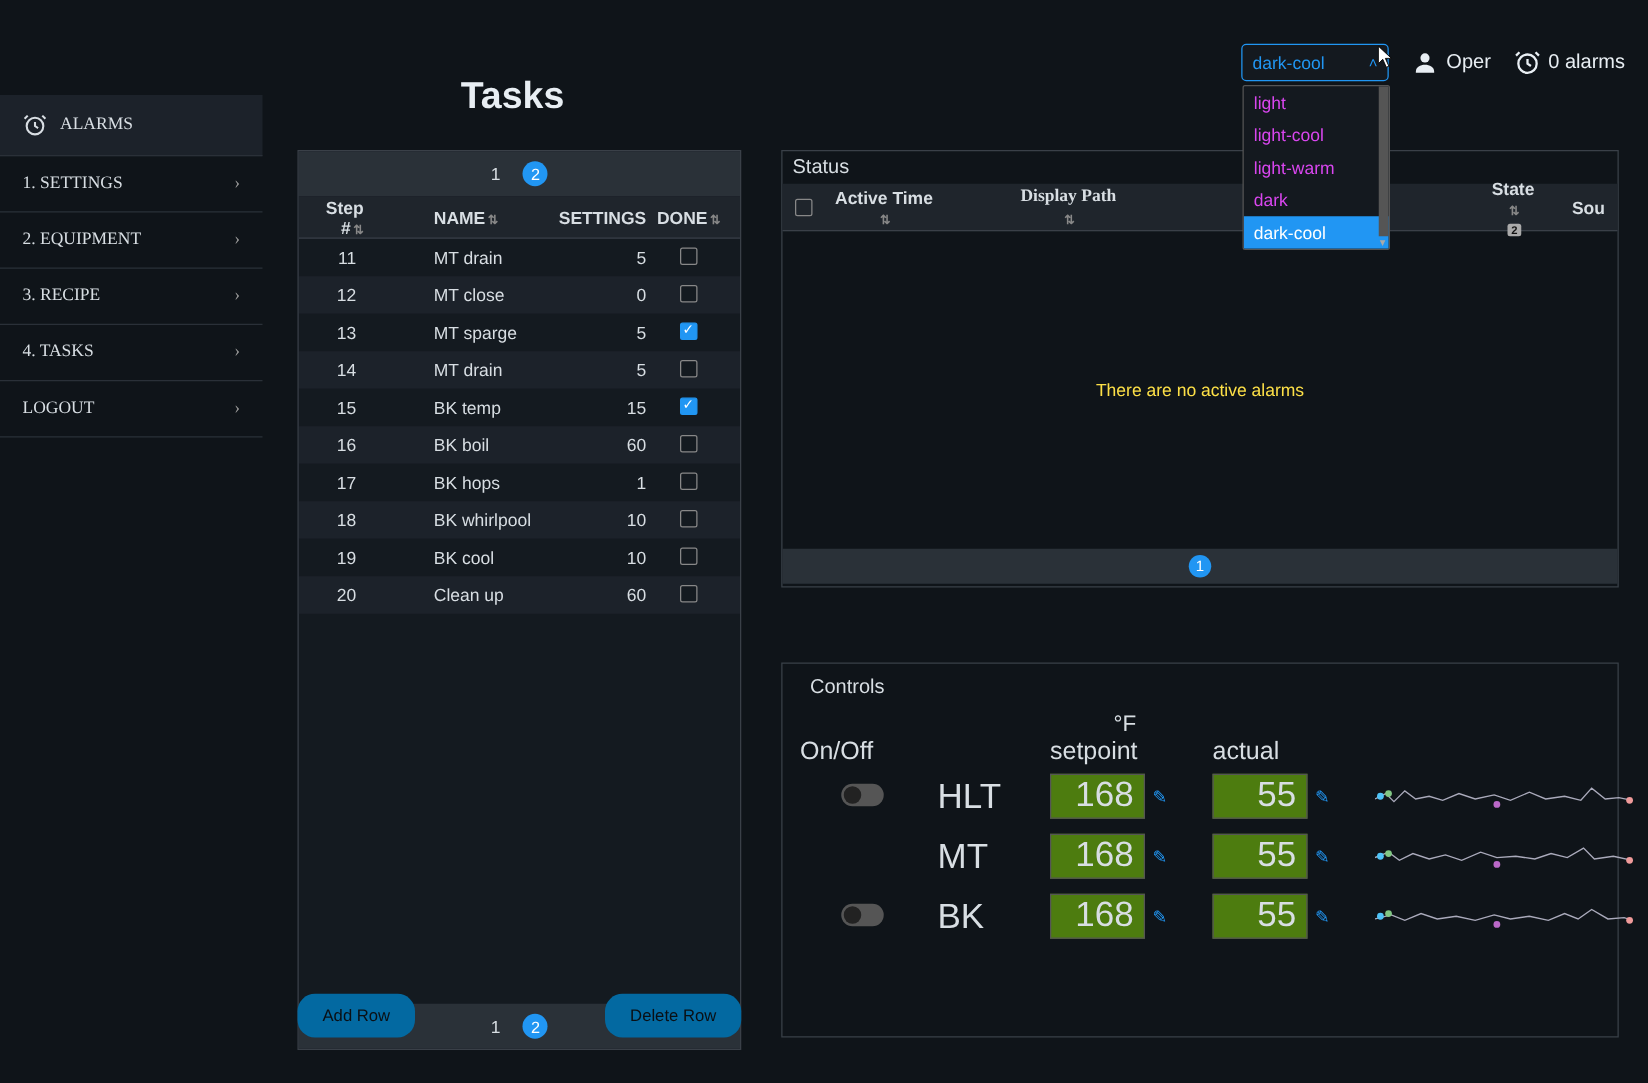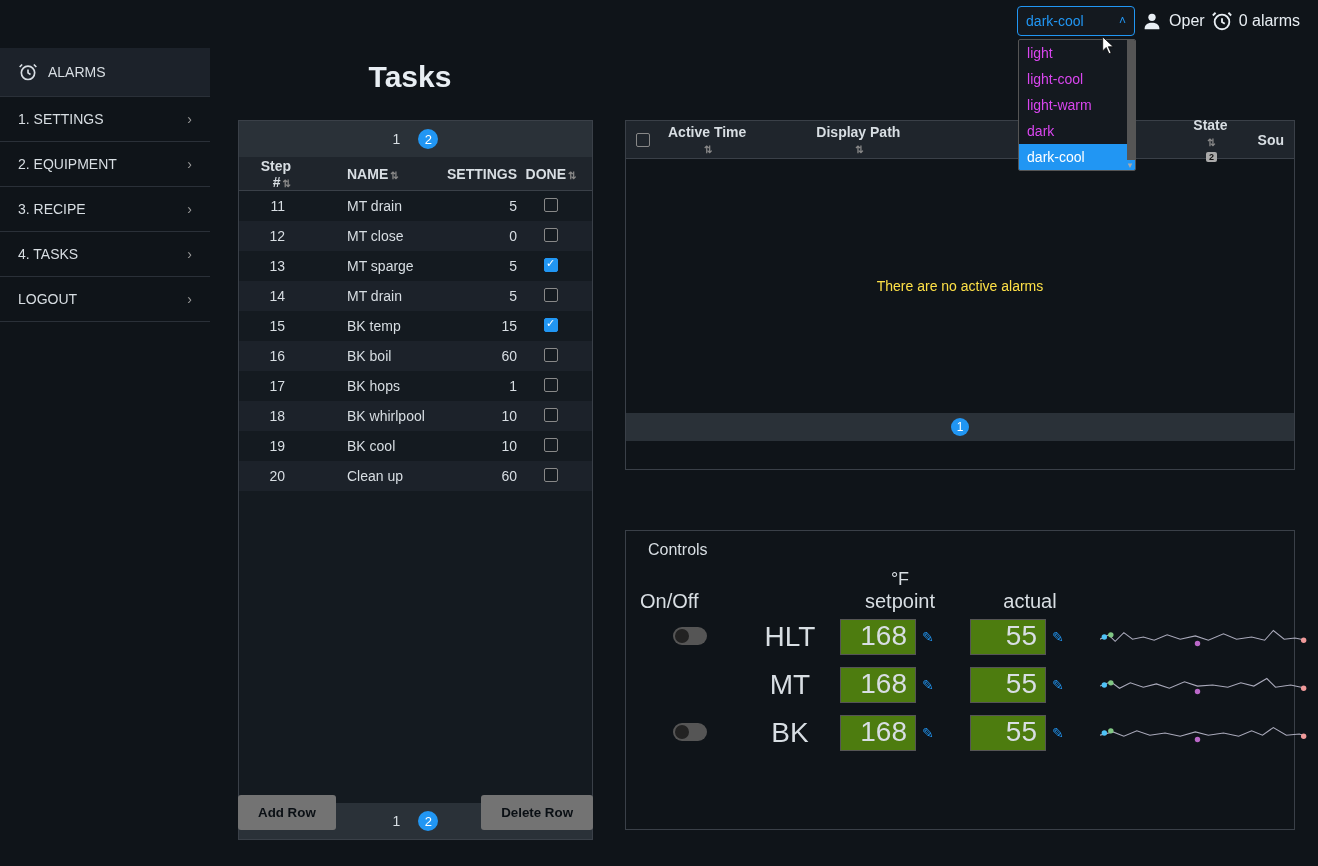--- a/index.html
+++ b/index.html
@@ -8,22 +8,22 @@
   color: #d8dee3;
   font-family: "Segoe UI", Arial, sans-serif;
   font-size: 14px;
   width: 1318px;
   height: 866px;
   overflow: hidden;
   position: relative;
 }
 .topbar {
   position: absolute;
-  top: 6px; right: 18px;
-  display: flex; align-items: center; gap: 6px;
+  top: 35px; right: 18px;
+  display: flex; align-items: center; gap: 18px;
   color: #e8eef3;
   justify-content: center;
 }
 .theme-select {
   position: relative;
   width: 118px; height: 30px;
   border: 1px solid #2196f3; border-radius: 4px;
   background: #14191f;
   display: flex; align-items: center; justify-content: space-between;
   padding: 0 8px;
@@ -62,21 +62,21 @@
 }
 .user { display:flex; align-items:center; gap:6px; font-size:16px;}
 .user svg { width:22px; height:22px; fill:#e8eef3;}
 .alarms-ind { display:flex; align-items:center; gap:6px; font-size:16px;}
 .alarms-ind svg { width:22px; height:22px; stroke:#e8eef3; fill:none; stroke-width:2;}
 .cursor {
   position:absolute; top:36px; left:1102px; width:14px; height:20px; z-index:200;
 }
 
 .sidebar {
-  position:absolute; left:0; top:48px; width:210px;
+  position:absolute; left:0; top:76px; width:210px;font-family:Liberation Serif, serif;
 }
 .sb-head {
   background:#1c222a;
   display:flex; align-items:center; gap:10px;
   padding: 14px 18px;
   border-bottom:1px solid #2a3038;
 }
 .sb-head svg{width:20px;height:20px;stroke:#d8dee3;fill:none;stroke-width:2;}
 .sb-item {
   display:flex; align-items:center; justify-content:space-between;
@@ -122,53 +122,53 @@
 .trow:nth-child(even){background:#1c222a;}
 .trow .col-step{padding-right:14px;}
 .trow .col-name{padding-left:48px;}
 .cbx{
   width:14px;height:14px; border:1px solid #888; border-radius:2px; display:inline-block;
   background:#141a20;
 }
 .cbx.checked{background:#2196f3;border-color:#2196f3; position:relative;}
 .cbx.checked::after{content:"✓"; color:#fff; font-size:11px; position:absolute; top:-2px; left:1px;}
 .btns{position:absolute; left:8px; top:735px; width:355px; display:flex; justify-content:space-between;}
-.btn{background:#737373; color:#0a0f14; font-weight:700; padding:10px 20px; border:none; border-radius:3px; cursor:pointer;}
+.btn{background:#0369a1; color:#0a0f14; font-weight:400; padding:10px 20px; border:none; border-radius:14px; cursor:pointer;}
 
 .status-panel{
   position:absolute; left:395px; top:60px; width:670px; height:350px;
   border:1px solid #3a4048;
 }
 .panel-title{padding:4px 8px; color:#d8dee3; font-size:16px;}
 .status-thead{
   display:flex; align-items:center; height:38px; background:#1f252c; padding:0 10px; gap:10px;
   border-bottom:1px solid #3a4048;
 }
 .status-thead .hcbx{width:14px;height:14px;border:1px solid #888;border-radius:2px;}
 .status-thead .h{font-weight:600; display:flex; align-items:center; gap:4px;flex-direction:column;}
 .status-thead .h1{margin-left:8px;}
-.status-thead .h2{margin-left:60px;}
+.status-thead .h2{margin-left:60px;font-family:Liberation Serif, serif;}
 .status-thead .h3{margin-left:auto; margin-right:20px;}
 .status-thead .h4{margin-right:0;}
 .status-thead .sup{background:#aaa;color:#111;font-size:9px;padding:0 3px;border-radius:2px;margin-left:2px;}
 .status-body{height:254px; display:flex; align-items:center; justify-content:center; color:#fde047;}
 .status-foot{height:28px; background:#2a3138; display:flex; align-items:center; justify-content:center;}
 .status-foot .pg{background:#2196f3;color:#fff;width:18px;height:18px;border-radius:9px;display:inline-flex;align-items:center;justify-content:center;font-size:12px;}
 
 .controls-panel{
   position:absolute; left:395px; top:470px; width:670px; height:300px;
   border:1px solid #3a4048;
   padding:6px 14px;
 }
 .ctrl-head{display:grid; grid-template-columns:100px 80px 120px 120px 1fr; align-items:end; column-gap:10px; margin-top:6px;}
 .ctrl-head .unit{grid-column:3; text-align:center; font-size:18px;}
 .ctrl-head2{display:grid; grid-template-columns:100px 80px 120px 120px 1fr; column-gap:10px;}
-.ctrl-head2 div{font-size:20px; text-align:center;}
+.ctrl-head2 div{font-size:20px; text-align:left;}
 .crow{display:grid; grid-template-columns:100px 80px 120px 120px 1fr; align-items:center; column-gap:10px; height:48px;}
-.crow .lbl{font-size:28px; text-align:center;}
+.crow .lbl{font-size:28px; text-align:left;}
 .toggle{width:34px;height:18px;background:#555;border-radius:9px;position:relative;margin:0 auto;cursor:pointer;}
 .toggle::after{content:"";position:absolute;left:2px;top:2px;width:14px;height:14px;border-radius:7px;background:#222;}
 .numbox{display:flex;align-items:center;gap:6px;}
 .numbox .nv{border:1px solid #555;background:#4d7c0f;width:76px;height:36px;font-size:28px;text-align:right;padding-right:8px;}
 .pencil{color:#2196f3;cursor:pointer;}
 .spark{height:26px;}
 .on{height:20px;}
 </style>
 </head>
 <body>
@@ -322,20 +322,21 @@
         <span class="active">2</span>
       </div>
   </div>
 
   <div class="btns">
     <button class="btn">Add Row</button>
     <button class="btn">Delete Row</button>
   </div>
 
   <div class="status-panel">
+    <div class="panel-title">Status</div>
     <div class="status-thead">
       <span class="hcbx"></span>
       <span class="h h1">
           <span>Active Time</span>
           <span class="sort">⇅</span>
         </span>
       <span class="h h2">
           <span>Display Path</span>
           <span class="sort">⇅</span>
         </span>

